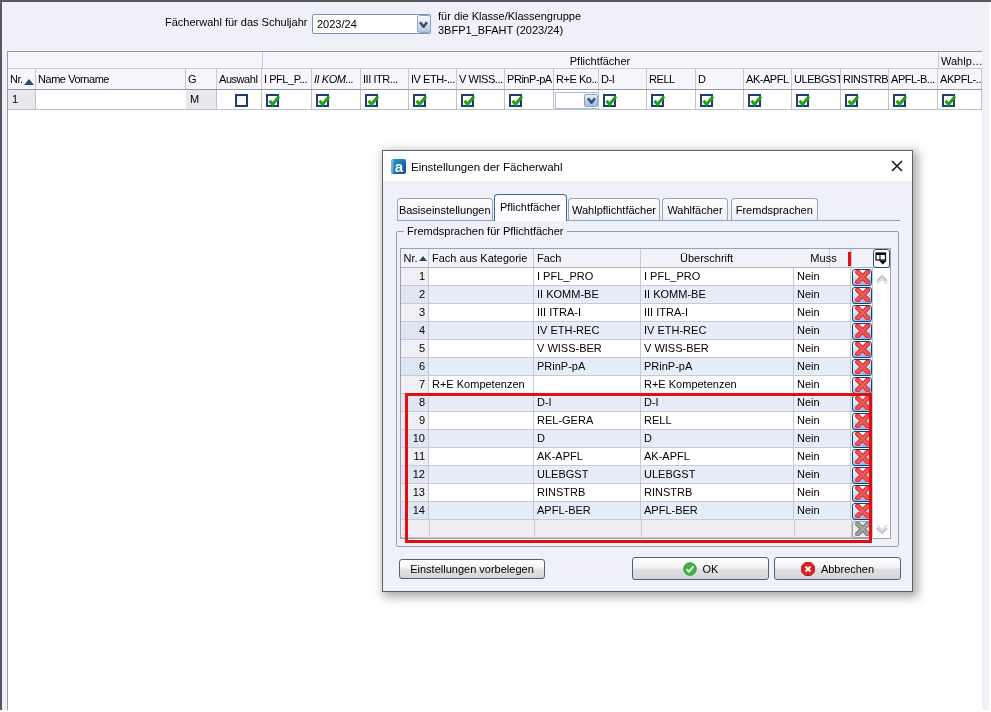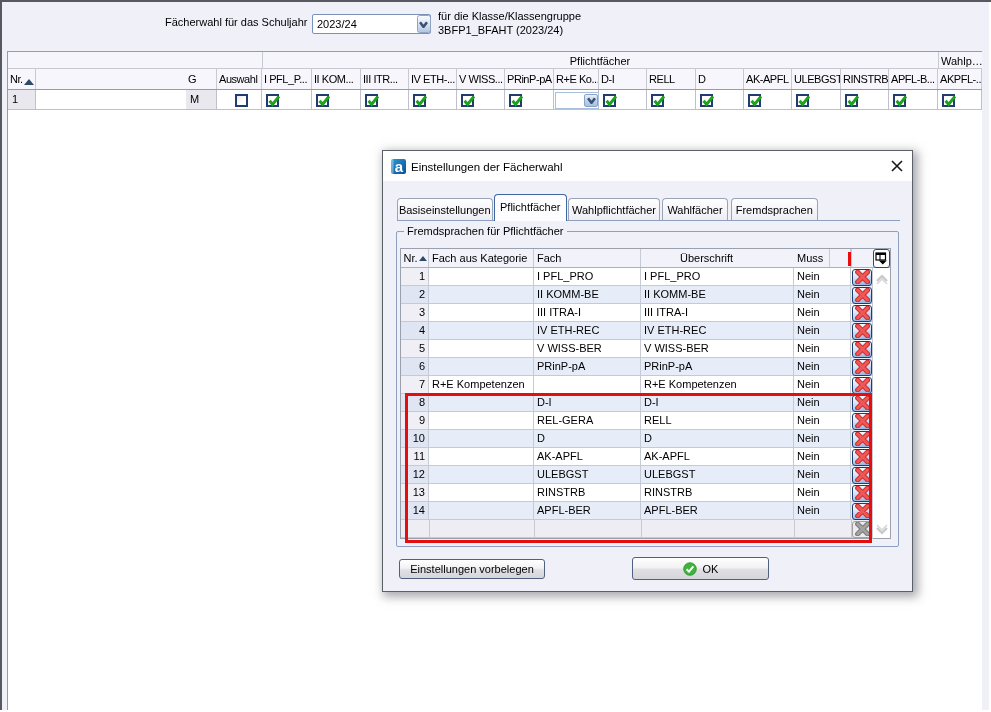--- a/index.html
+++ b/index.html
@@ -30,24 +30,25 @@
 <div class="cell" style="left:438px;top:10px;width:200px;">für die Klasse/Klassengruppe</div>
 <div class="cell" style="left:438px;top:24px;width:200px;">3BFP1_BFAHT (2023/24)</div>
 <div class="abs" style="left:7px;top:51px;width:975px;height:659px;background:#fff;border-left:1px solid #9a9aa4;border-top:1px solid #9a9aa4;"></div>
 <div class="abs" style="left:8px;top:52px;width:974px;height:17px;background:#f5f5fb;border-bottom:1px solid #c9c9d1;"></div>
 <div class="abs" style="left:262px;top:52px;width:1px;height:16px;background:#c9c9d1;"></div>
 <div class="abs" style="left:938px;top:52px;width:1px;height:16px;background:#c9c9d1;"></div>
 <div class="cell" style="left:262px;top:55px;width:676px;text-align:center;">Pflichtfächer</div>
 <div class="cell" style="left:941px;top:55px;width:41px;">Wahlp…</div>
 <div class="abs" style="left:8px;top:69px;width:974px;height:21px;background:#f6f6fc;border-bottom:1px solid #9a9aa4;"></div>
 <div class="cell" style="left:8px;top:69px;width:28px;height:20px;line-height:20px;padding-left:2px;letter-spacing:-0.45px;border-right:1px solid #c9c9d1;">Nr.</div>
+<div class="cell" style="left:36px;top:69px;width:150px;height:20px;line-height:20px;padding-left:2px;letter-spacing:-0.45px;border-right:1px solid #c9c9d1;">Name Vorname</div>
 <div class="cell" style="left:186px;top:69px;width:31px;height:20px;line-height:20px;padding-left:2px;letter-spacing:-0.45px;border-right:1px solid #c9c9d1;">G</div>
 <div class="cell" style="left:217px;top:69px;width:45px;height:20px;line-height:20px;padding-left:2px;letter-spacing:-0.45px;border-right:1px solid #c9c9d1;">Auswahl</div>
 <div class="cell" style="left:262px;top:69px;width:50px;height:20px;line-height:20px;padding-left:2px;letter-spacing:-0.45px;border-right:1px solid #c9c9d1;">I PFL_P...</div>
-<div class="cell" style="left:312px;top:69px;width:49px;height:20px;line-height:20px;padding-left:2px;letter-spacing:-0.45px;border-right:1px solid #c9c9d1;">II KOM...</div>
+<div class="cell" style="left:312px;top:69px;width:49px;height:20px;line-height:20px;padding-left:2px;letter-spacing:-0.45px;border-right:1px solid #c9c9d1;font-style:italic;">II KOM...</div>
 <div class="cell" style="left:361px;top:69px;width:48px;height:20px;line-height:20px;padding-left:2px;letter-spacing:-0.45px;border-right:1px solid #c9c9d1;">III ITR...</div>
 <div class="cell" style="left:409px;top:69px;width:48px;height:20px;line-height:20px;padding-left:2px;letter-spacing:-0.45px;border-right:1px solid #c9c9d1;">IV ETH-...</div>
 <div class="cell" style="left:457px;top:69px;width:48px;height:20px;line-height:20px;padding-left:2px;letter-spacing:-0.45px;border-right:1px solid #c9c9d1;">V WISS...</div>
 <div class="cell" style="left:505px;top:69px;width:49px;height:20px;line-height:20px;padding-left:2px;letter-spacing:-0.45px;border-right:1px solid #c9c9d1;">PRinP-pA</div>
 <div class="cell" style="left:554px;top:69px;width:45px;height:20px;line-height:20px;padding-left:2px;letter-spacing:-0.45px;border-right:1px solid #c9c9d1;">R+E Ko...</div>
 <div class="cell" style="left:599px;top:69px;width:48px;height:20px;line-height:20px;padding-left:2px;letter-spacing:-0.45px;border-right:1px solid #c9c9d1;">D-I</div>
 <div class="cell" style="left:647px;top:69px;width:49px;height:20px;line-height:20px;padding-left:2px;letter-spacing:-0.45px;border-right:1px solid #c9c9d1;">RELL</div>
 <div class="cell" style="left:696px;top:69px;width:48px;height:20px;line-height:20px;padding-left:2px;letter-spacing:-0.45px;border-right:1px solid #c9c9d1;">D</div>
 <div class="cell" style="left:744px;top:69px;width:48px;height:20px;line-height:20px;padding-left:2px;letter-spacing:-0.45px;border-right:1px solid #c9c9d1;">AK-APFL</div>
 <div class="cell" style="left:792px;top:69px;width:49px;height:20px;line-height:20px;padding-left:2px;letter-spacing:-0.45px;border-right:1px solid #c9c9d1;">ULEBGST</div>
@@ -161,21 +162,21 @@
 <div class="cell" style="left:662px;top:198px;width:66px;height:22px;line-height:22px;text-align:center;background:linear-gradient(#fefefe,#ededf5);border:1px solid #9aa4b8;border-bottom:none;border-radius:4px 4px 0 0;">Wahlfächer</div>
 <div class="cell" style="left:730.5px;top:198px;width:87.5px;height:22px;line-height:22px;text-align:center;background:linear-gradient(#fefefe,#ededf5);border:1px solid #9aa4b8;border-bottom:none;border-radius:4px 4px 0 0;">Fremdsprachen</div>
 <div class="abs" style="left:396px;top:231px;width:503px;height:316px;border:1px solid #8fa0be;border-radius:2px;"></div>
 <div class="cell" style="left:404px;top:225px;padding:0 3px;background:#f0f0f9;">Fremdsprachen für Pflichtfächer</div>
 <div class="abs" style="left:400px;top:248px;width:490.5px;height:291px;border:1px solid #9aa0ac;background:#fff;"></div>
 <div class="abs" style="left:400.5px;top:248.5px;width:489.5px;height:19px;background:#f2f2fa;border-bottom:1px solid #b0b0ba;"></div>
 <div class="cell" style="left:400.5px;top:249px;width:28.5px;height:18px;line-height:18px;padding-left:3px;border-right:1px solid #c6cad4;">Nr.</div>
 <div class="cell" style="left:429px;top:249px;width:105px;height:18px;line-height:18px;padding-left:3px;border-right:1px solid #c6cad4;">Fach aus Kategorie</div>
 <div class="cell" style="left:534px;top:249px;width:107px;height:18px;line-height:18px;padding-left:3px;border-right:1px solid #c6cad4;">Fach</div>
 <div class="cell" style="left:677px;top:249px;width:153px;height:18px;line-height:18px;padding-left:3px;border-right:1px solid #c6cad4;">Überschrift</div>
-<div class="cell" style="left:794px;top:249px;width:57px;height:18px;line-height:18px;padding-left:3px;border-right:1px solid #c6cad4;">Muss</div>
+<div class="cell" style="left:794px;top:249px;width:57px;height:18px;line-height:18px;padding-left:3px;border-right:1px solid #c6cad4;text-align:center;">Muss</div>
 <div class="abs" style="left:419px;top:256px;width:0;height:0;border-left:4.5px solid transparent;border-right:4.5px solid transparent;border-bottom:5.5px solid #2e4a66;"></div>
 <div class="abs" style="left:847.5px;top:251.5px;width:3.5px;height:14px;background:#e80c0c;"></div>
 <div class="abs" style="left:851px;top:249px;width:1px;height:18px;background:#c6cad4;"></div>
 <div class="abs" style="left:872.5px;top:248.5px;width:17.5px;height:19.5px;background:#fff;border:1px solid #274a7c;border-radius:3px;display:flex;align-items:center;justify-content:center;">
 <svg width="13" height="13" viewBox="0 0 13 13">
         <rect x="1" y="1" width="9.5" height="7" fill="none" stroke="#000" stroke-width="1.2"></rect>
         <rect x="1" y="1" width="9.5" height="2" fill="#000"></rect>
         <line x1="5" y1="3" x2="5" y2="8" stroke="#000" stroke-width="1.1"></line>
         <path d="M3.8 8.6 L11.8 8.6 L7.8 12.4 Z" fill="#000"></path>
       </svg>
@@ -369,12 +370,17 @@
       <path d="M1 4 L6 9 L11 4" fill="none" stroke="#c8c8cc" stroke-width="2.2"></path>
       <path d="M1 1 L6 6 L11 1" fill="none" stroke="#d8d8dc" stroke-width="1.6"></path>
     </svg>
 <div class="abs" style="left:405px;top:393px;width:467px;height:149.5px;border:3px solid #e50e0e;z-index:5;"></div>
 <div class="btn" style="left:399px;top:559px;width:146px;height:20px;">Einstellungen vorbelegen</div>
 <div class="btn" style="left:632px;top:557px;width:137px;height:23px;">
 <svg width="14" height="14" viewBox="0 0 14 14" style="margin-right:6px;">
         <circle cx="7" cy="7" r="6.3" fill="#3db53d" stroke="#2a8f2a" stroke-width="0.8"></circle>
         <path d="M3.6 7.2 L6 9.6 L10.4 4.4" fill="none" stroke="#fff" stroke-width="2"></path>
       </svg>OK</div>
+<div class="btn" style="left:774px;top:557px;width:127px;height:23px;">
+<svg width="14" height="14" viewBox="0 0 14 14" style="margin-right:6px;">
+        <path d="M4.1 0.5 H9.9 L13.5 4.1 V9.9 L9.9 13.5 H4.1 L0.5 9.9 V4.1 Z" fill="#dc2020" stroke="#a01010" stroke-width="0.8"></path>
+        <path d="M4.5 4.5 L9.5 9.5 M9.5 4.5 L4.5 9.5" stroke="#fff" stroke-width="2"></path>
+      </svg>Abbrechen</div>
 </div>
 </body></html>

